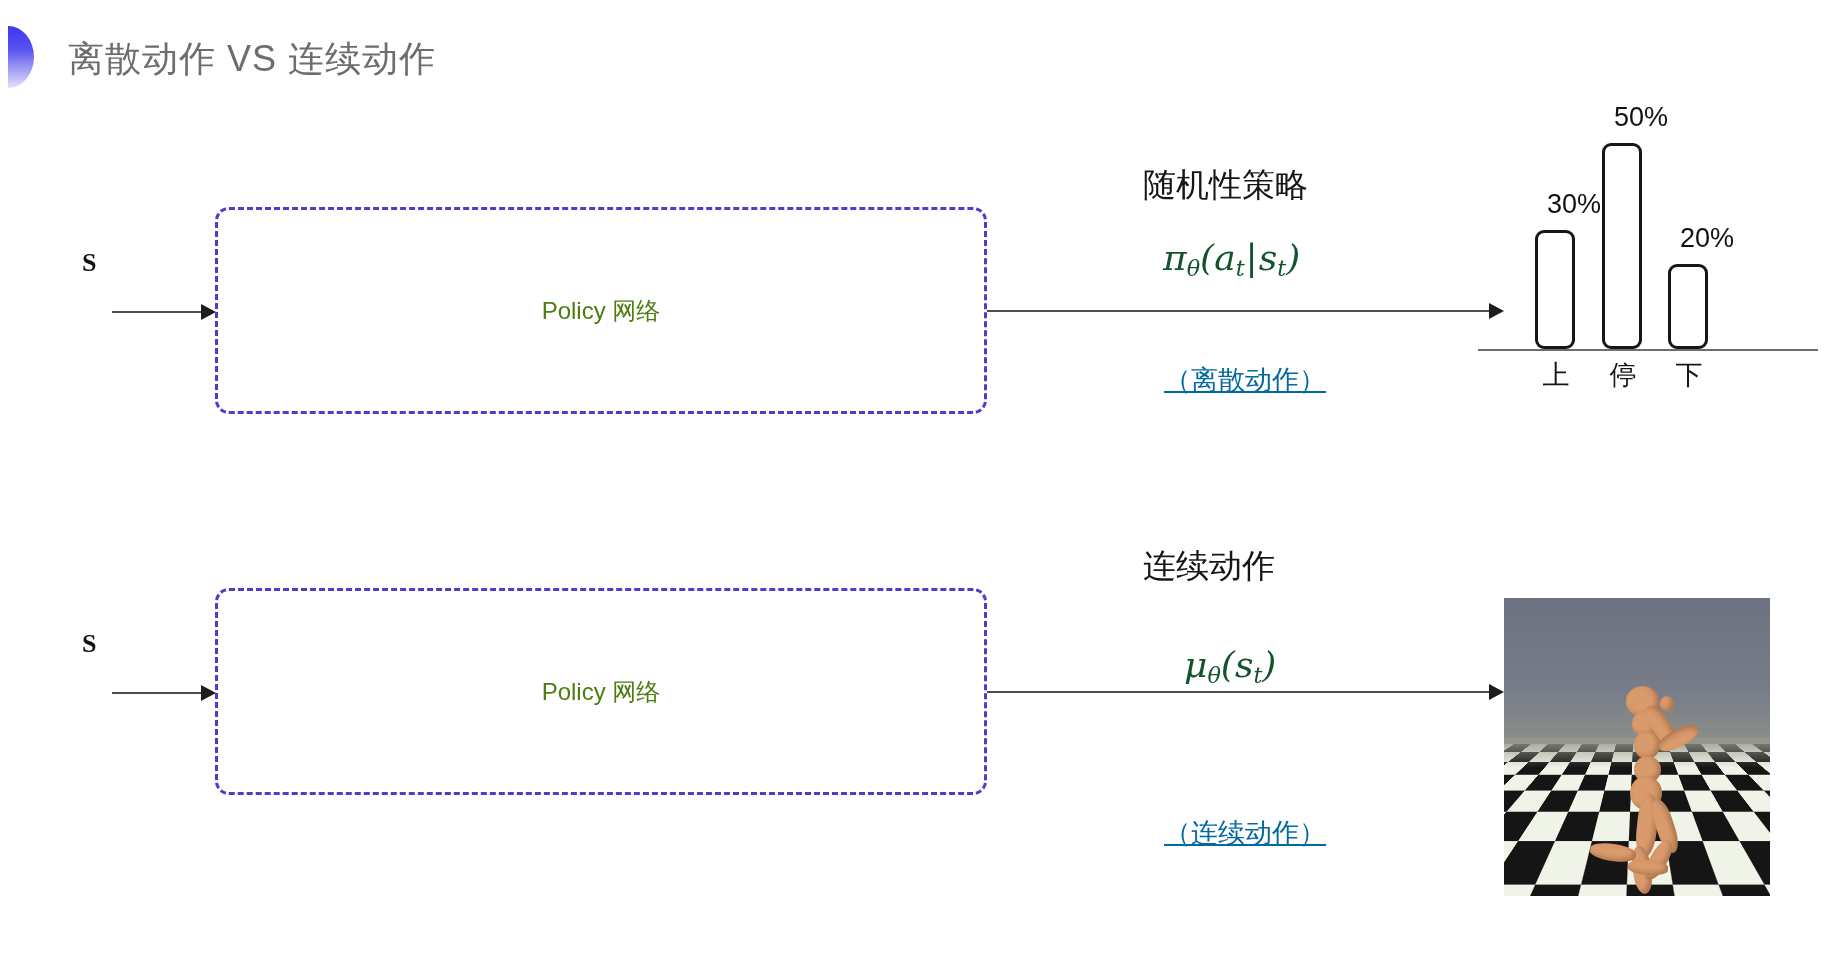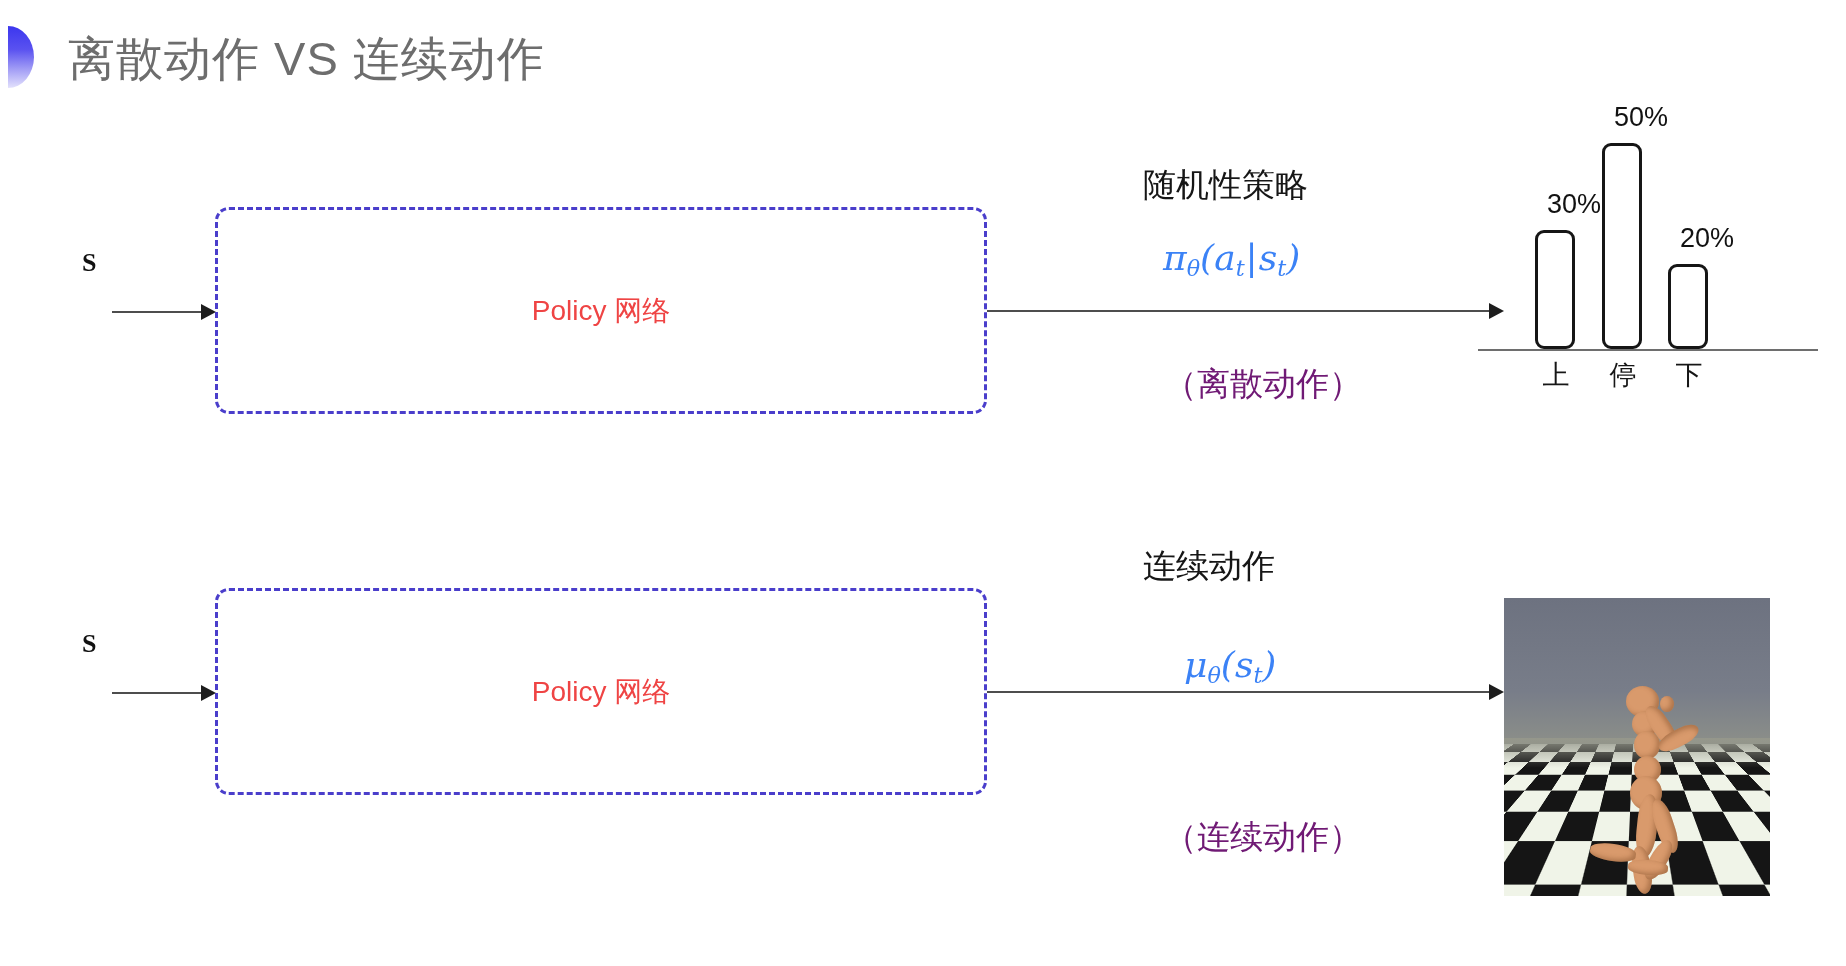--- a/index.html
+++ b/index.html
@@ -23,21 +23,21 @@
     width: 26px;
     height: 62px;
     border-top-right-radius: 26px 31px;
     border-bottom-right-radius: 26px 31px;
     background: linear-gradient(to bottom, #3b36ee 0%, #5a52f0 38%, #9e99f5 68%, #e3e1fc 100%);
   }
   #page-title {
     position: absolute;
     left: 68px;
     top: 27px;
-    font-size: 47px;
+    font-size: 36px;
     line-height: 64px;
     color: #6d6d6d;
     letter-spacing: 1px;
     white-space: nowrap;
   }
 
   
   .state-label {
     position: absolute;
     font-family: "Liberation Serif", "DejaVu Serif", serif;
@@ -52,22 +52,22 @@
     border-radius: 14px;
     box-sizing: border-box;
   }
   .policy-box-label {
     position: absolute;
     left: 0;
     right: 0;
     top: 50%;
     transform: translateY(-50%);
     text-align: center;
-    font-size: 28px;
-    color: #ef4444;
+    font-size: 24px;
+    color: #4d7c0f;
   }
 
   
   .arrow {
     position: absolute;
     height: 2px;
     background: #4d4d4d;
   }
   .arrow::after {
     content: "";
@@ -87,36 +87,37 @@
     position: absolute;
     font-size: 33px;
     color: #161616;
     white-space: nowrap;
   }
   .formula {
     position: absolute;
     font-family: "DejaVu Serif", "Liberation Serif", serif;
     font-style: italic;
     font-size: 36px;
-    color: #3b82f6;
+    color: #14532d;
     white-space: nowrap;
   }
   .formula .sub {
     font-size: 0.62em;
     vertical-align: -0.28em;
   }
   .formula .bar {
     font-style: normal;
     padding: 0 1px;
   }
   .action-note {
     position: absolute;
-    font-size: 33px;
-    color: #701a75;
-    white-space: nowrap;
+    font-size: 27px;
+    color: #0369a1;
+    white-space: nowrap;
+    text-decoration: underline;
   }
 
   
   #bar-chart {
     position: absolute;
     left: 1478px;
     top: 100px;
     width: 340px;
     height: 310px;
   }

